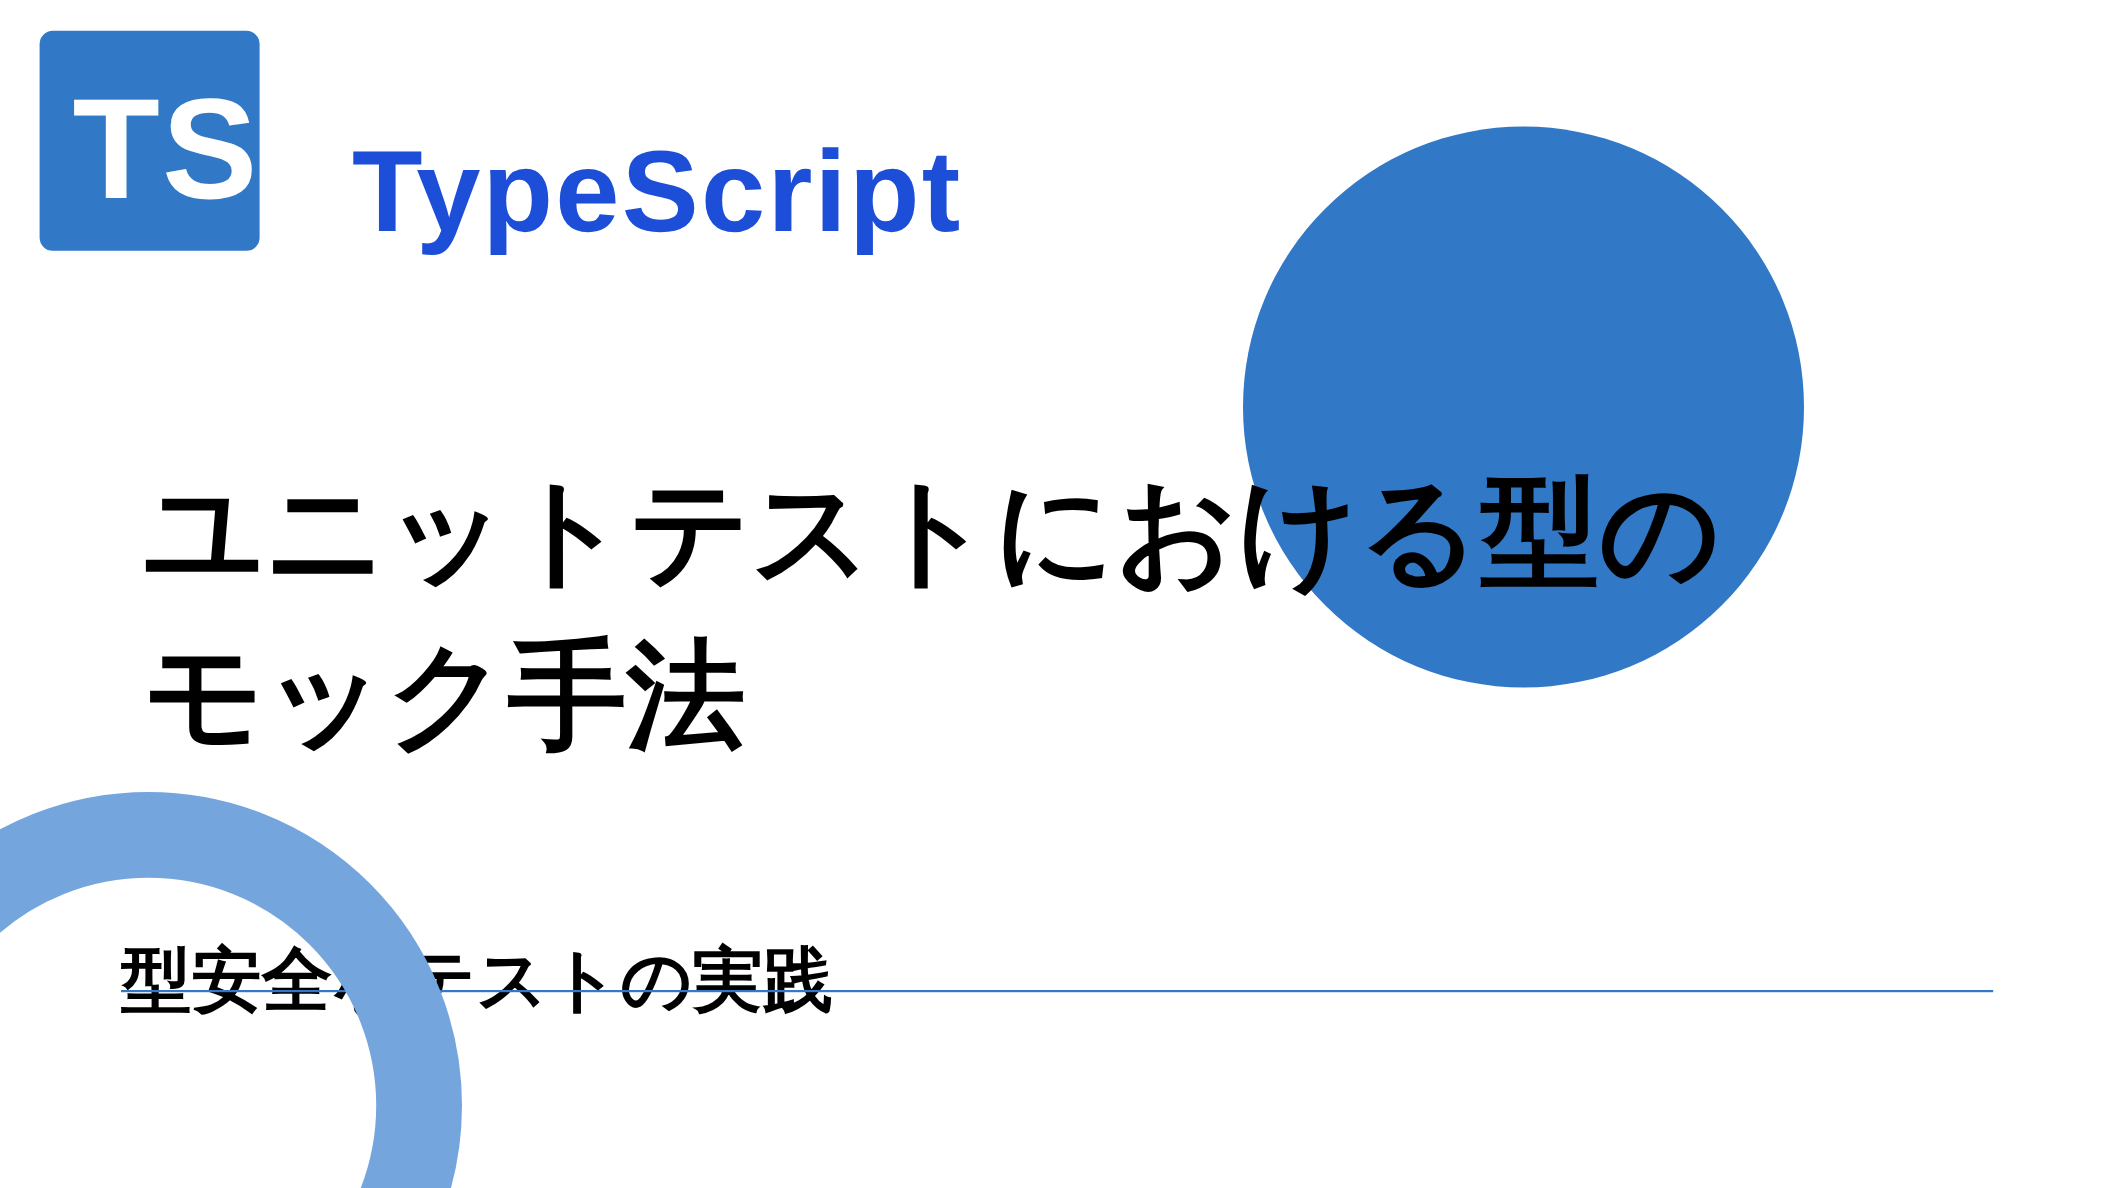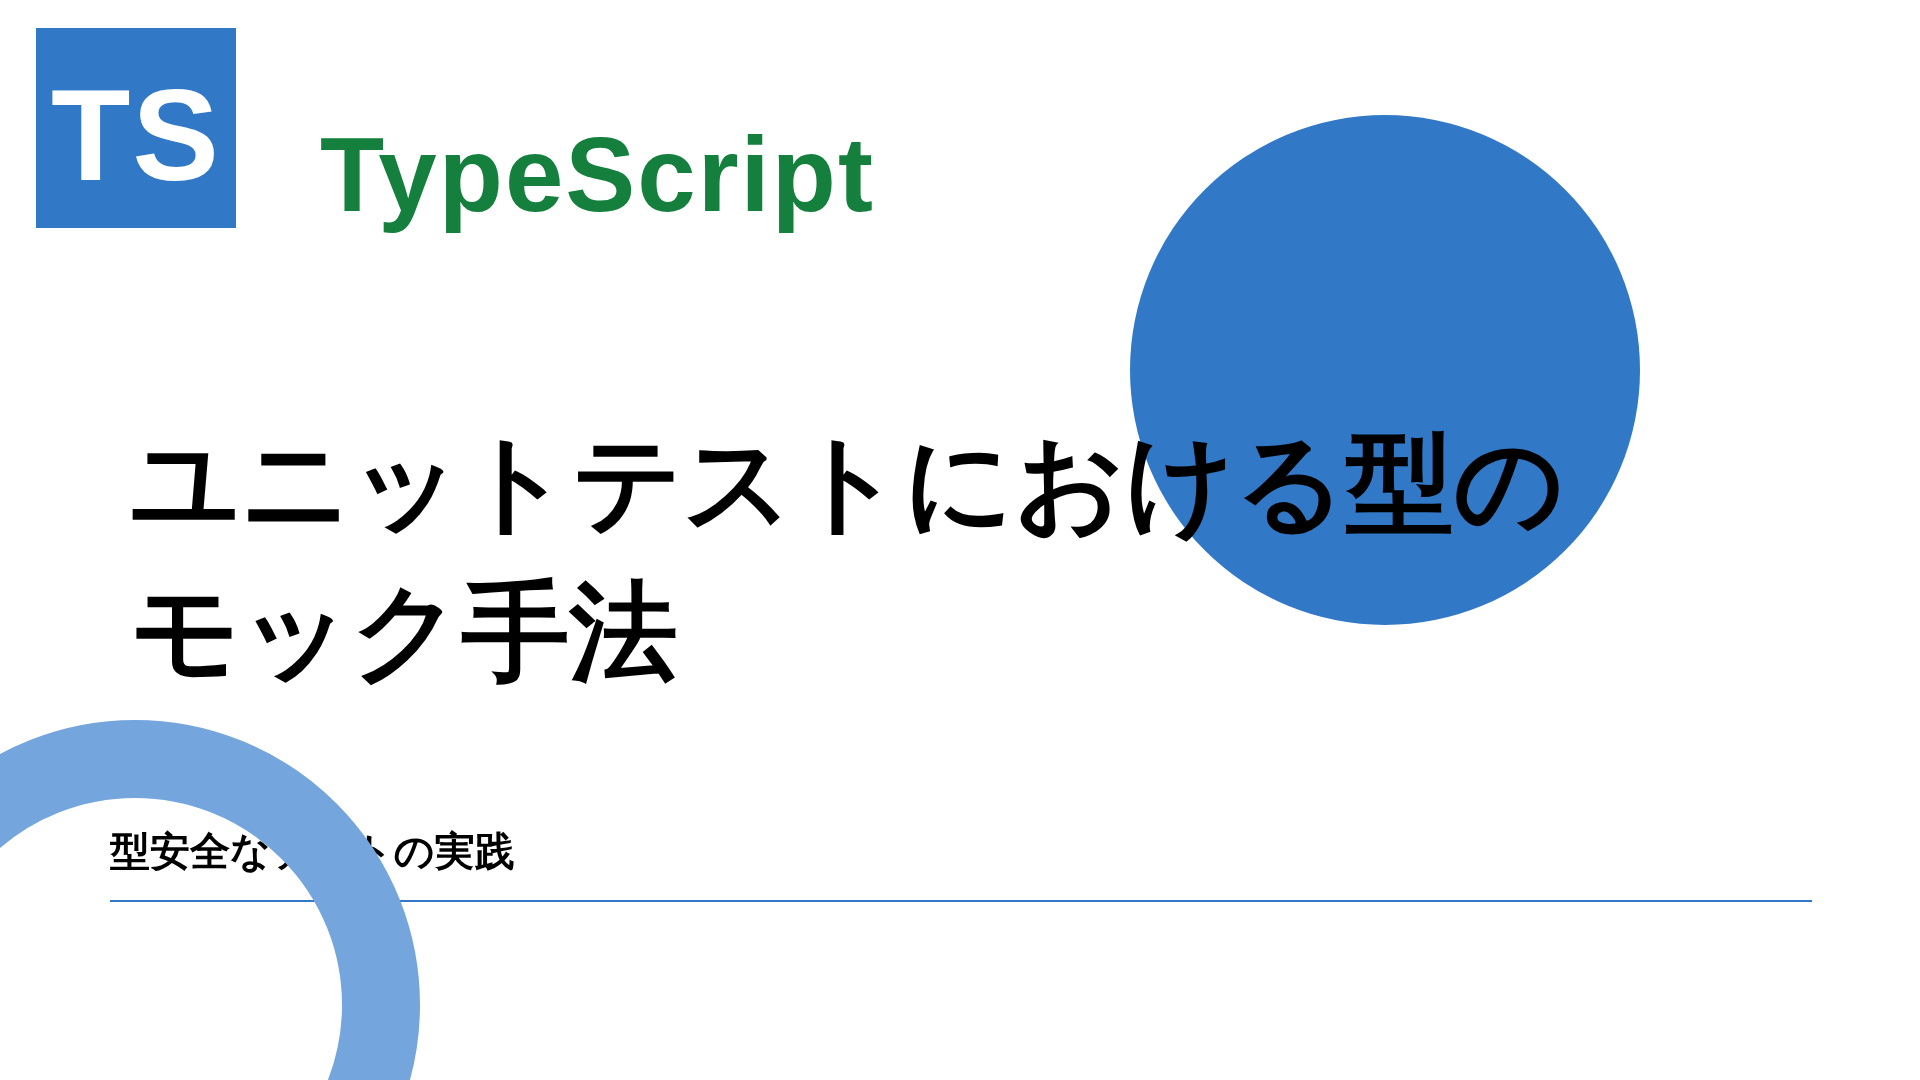--- a/index.html
+++ b/index.html
@@ -15,59 +15,59 @@
       overflow: hidden;
       font-family: "Hiragino Sans", "Yu Gothic", "Meiryo", sans-serif;
     }
     .logo-box {
       position: absolute;
       top: 28px;
       left: 36px;
       width: 200px;
       height: 200px;
       background: #3178c6;
-      border-radius: 0;
+      border-radius: 12px;
       display: flex;
       align-items: flex-end;
-      justify-content: center;
+      justify-content: flex-end;
       padding-bottom: 18px;
     }
     .logo-text {
       color: #ffffff;
       font-size: 130px;
       font-weight: 700;
       font-family: "Segoe UI", Arial, sans-serif;
       letter-spacing: 2px;
     }
     .brand-title {
       position: absolute;
       top: 115px;
       left: 320px;
       font-size: 105px;
       font-weight: 600;
-      color: #15803d;
+      color: #1d4ed8;
       font-family: "Comic Sans MS", "Chalkboard SE", "Segoe UI", sans-serif;
       letter-spacing: 2px;
     }
     .main-title {
       position: absolute;
       top: 408px;
       left: 130px;
       font-size: 108px;
       font-weight: 700;
       color: #000000;
       line-height: 1.38;
       z-index: 10;
       max-width: 1500px;
     }
     .subtitle {
       position: absolute;
-      top: 824px;
+      top: 848px;
       left: 110px;
-      font-size: 40px;
+      font-size: 64px;
       font-weight: 700;
       color: #000000;
     }
     .underline {
       position: absolute;
       top: 900px;
       left: 110px;
       width: 1702px;
       height: 2px;
       background: #3178c6;

